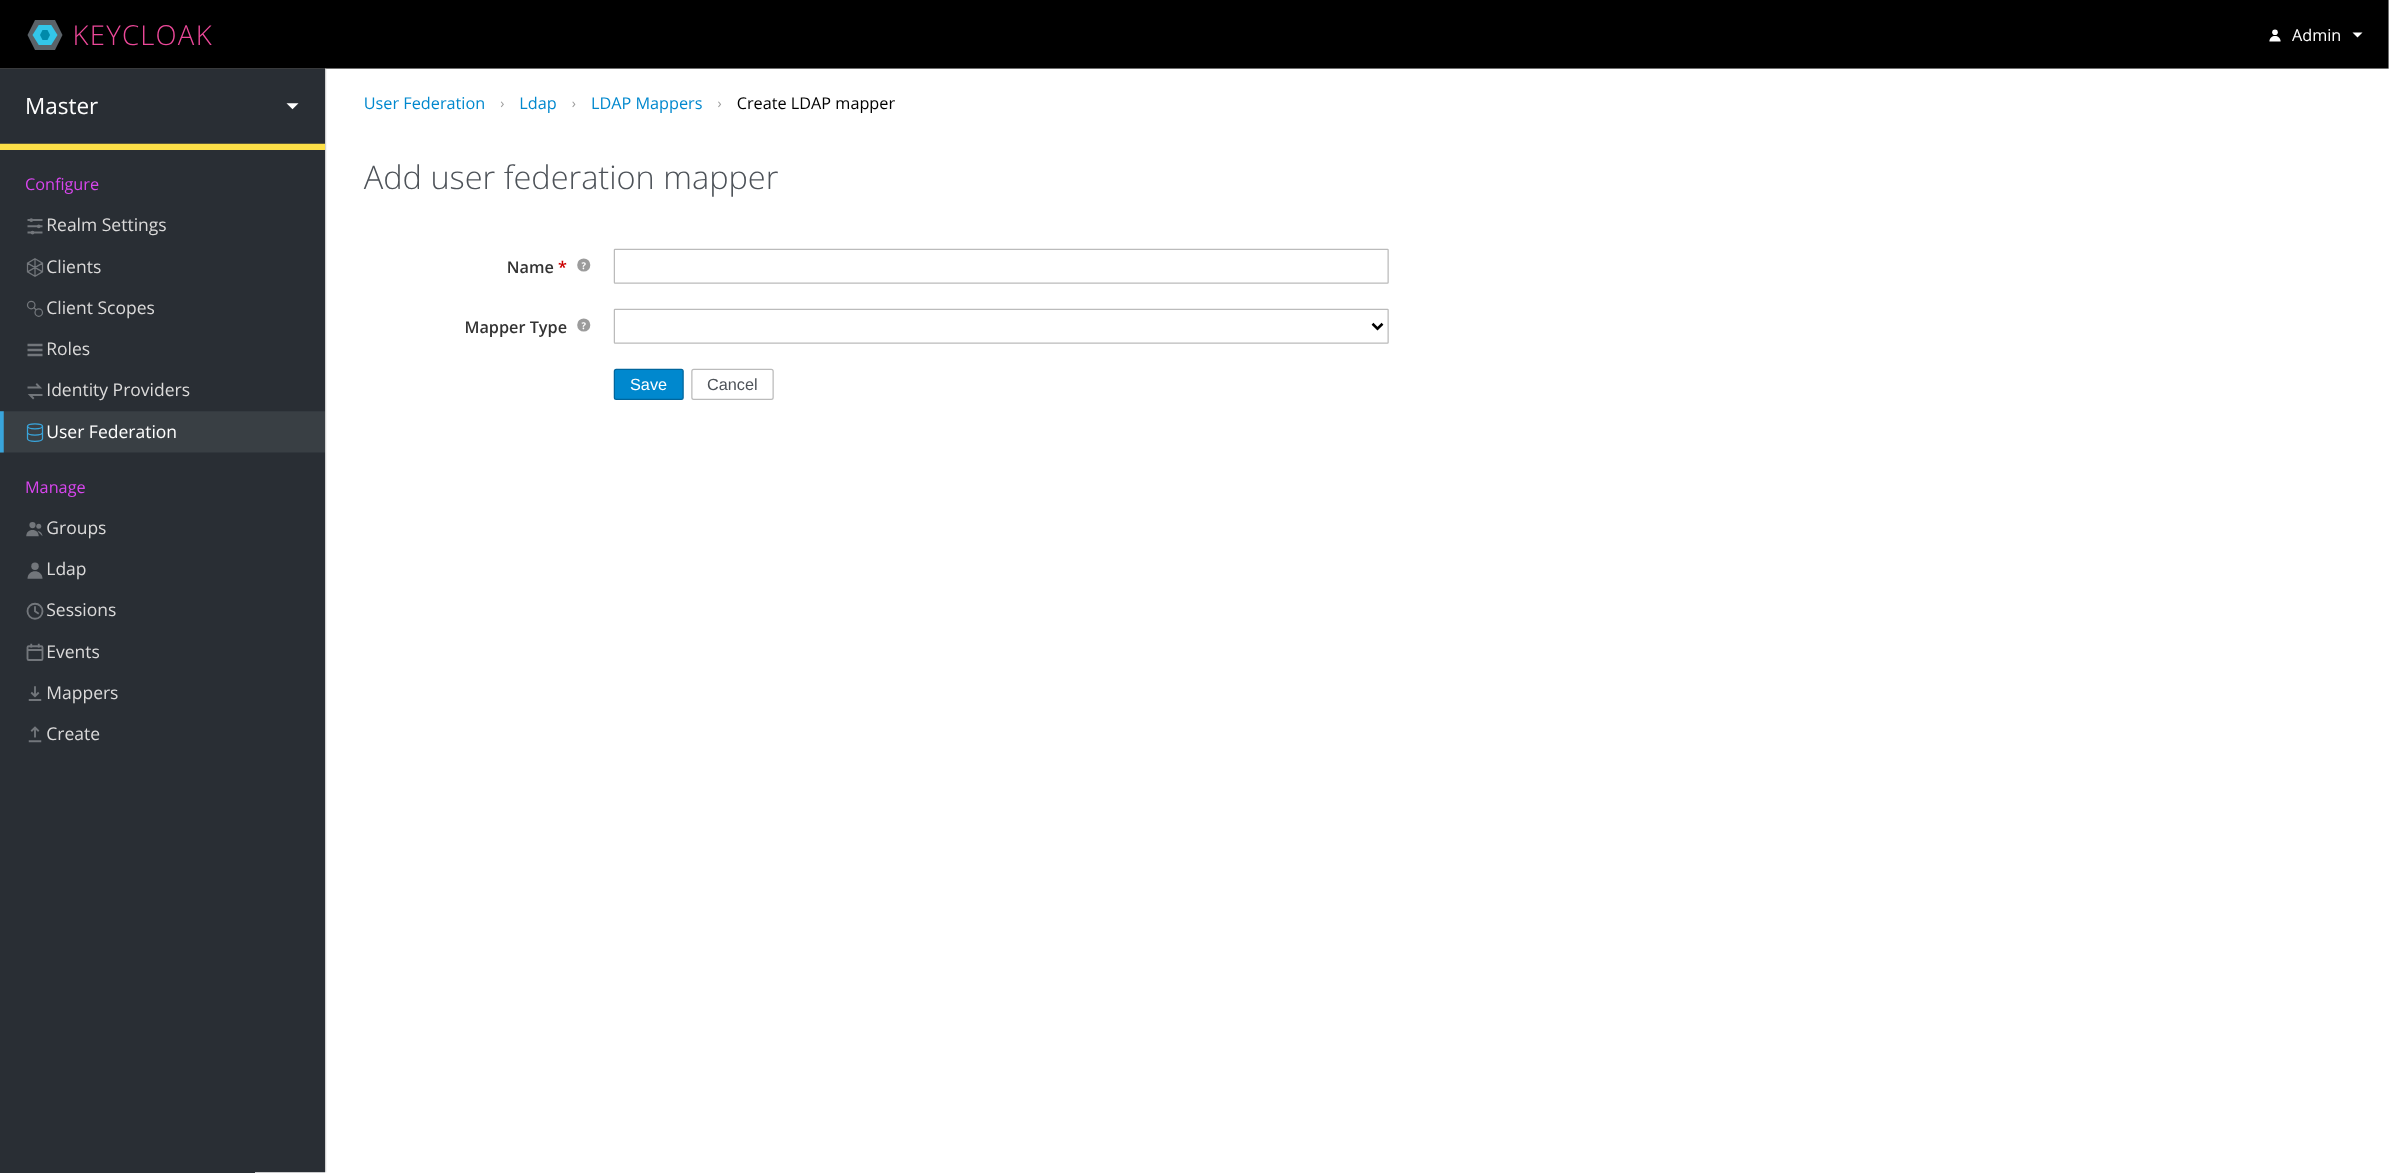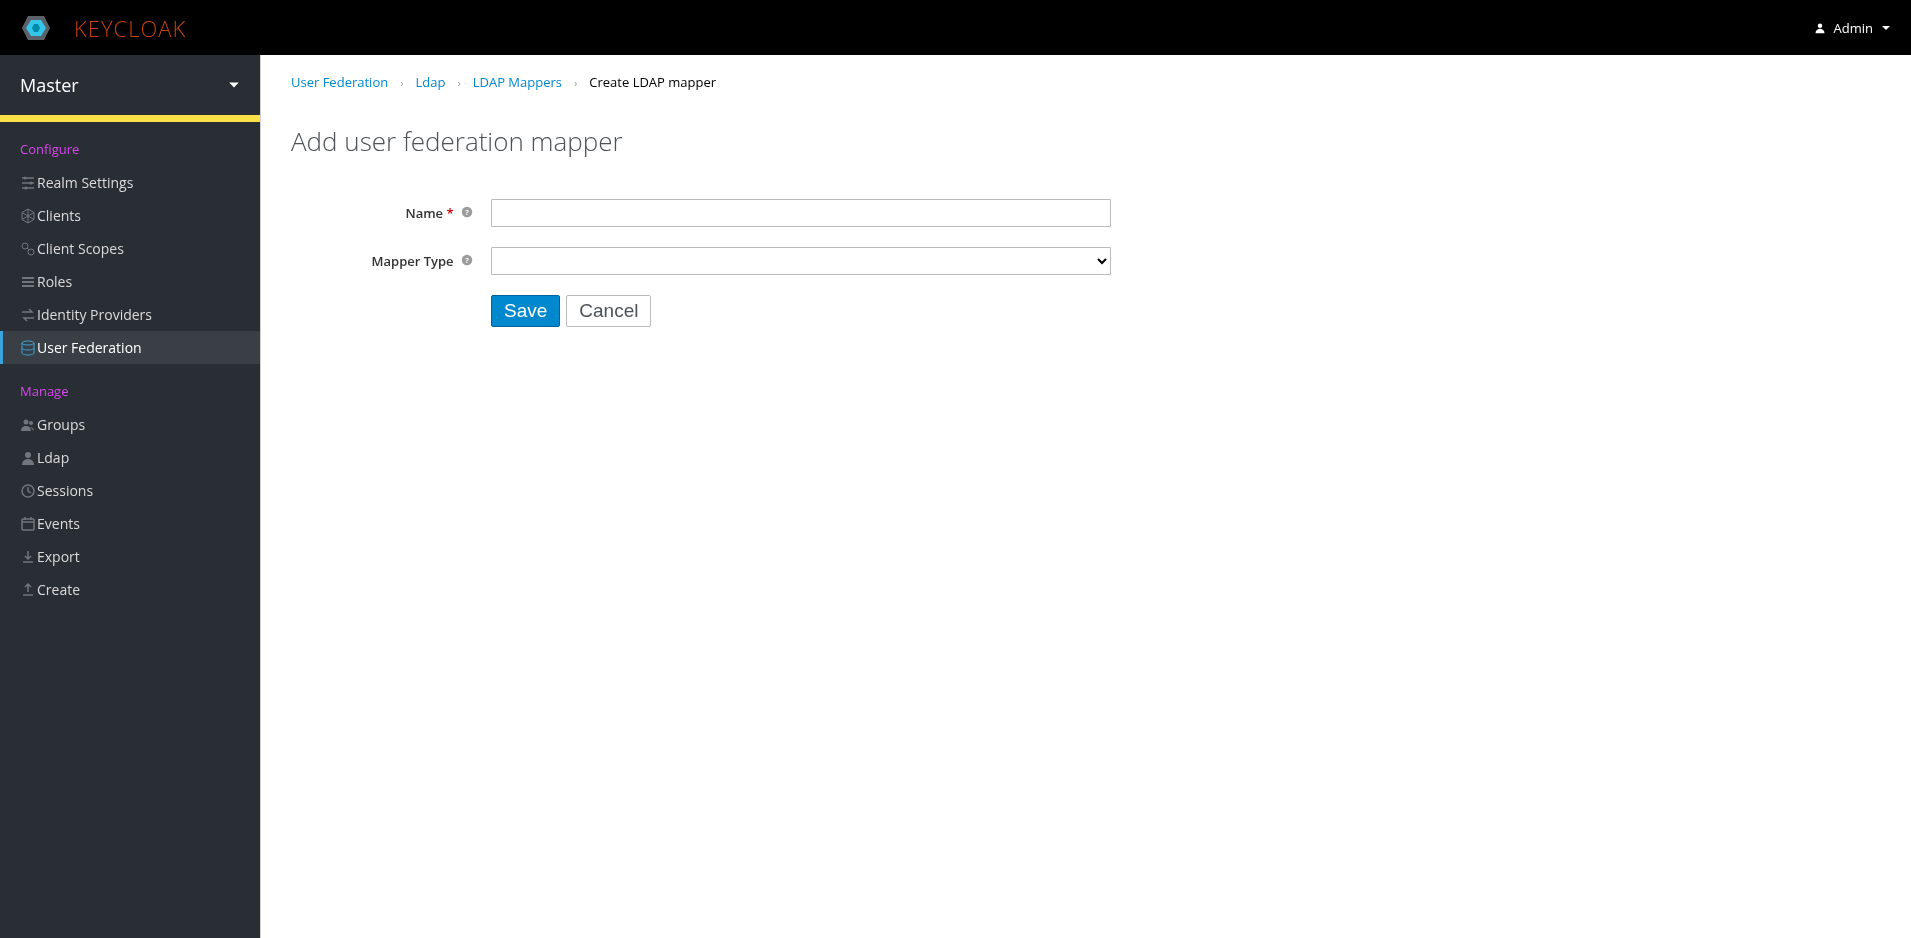--- a/index.html
+++ b/index.html
@@ -10,25 +10,24 @@
       height: 55px;
       display: flex;
       align-items: center;
       justify-content: space-between;
       padding: 0 20px;
     }
     
     .logo {
       display: flex;
       align-items: center;
-      color: #c2410c;
+      color: #ec4899;
       font-size: 22px;
       letter-spacing: 1px;
       font-weight: 300;
-      gap: 16px;
     }
     
     .logo-icon {
       width: 32px;
       height: 32px;
       margin-right: 6px;
     }
     
     .user-menu {
       color: #fff;
@@ -46,21 +45,21 @@
     
     .sidebar {
       width: 260px;
       background: #292e34;
       color: #dbdada;
       padding: 0;
     }
     
     .realm-selector {
       padding: 18px 20px;
-      border-bottom: 7px solid #fde047;
+      border-bottom: 5px solid #fde047;
       display: flex;
       justify-content: space-between;
       align-items: center;
       color: #fff;
       font-size: 18px;
       cursor: pointer;
     }
     
     .sidebar-section-title {
       color: #d946ef;
@@ -165,21 +164,21 @@
     }
     
     .form-actions {
       margin-left: 200px;
       display: flex;
       gap: 6px;
     }
     
     .btn {
       padding: 4px 12px;
-      font-size: 19px;
+      font-size: 13px;
       border-radius: 2px;
       cursor: pointer;
       border: 1px solid;
       text-align: right;
     }
     
     .btn-primary {
       background: #0088ce;
       color: #fff;
       border-color: #00659c;
@@ -318,21 +317,21 @@
             </svg>
           </span>
           <span>Events</span>
         </div>
         <div class="sidebar-item">
           <span class="sidebar-icon">
             <svg width="16" height="16" viewBox="0 0 16 16">
               <path d="M8,2v8m-3,-3l3,3l3,-3M3,13h10" stroke="currentColor" stroke-width="1.5" fill="none"></path>
             </svg>
           </span>
-          <span>Export</span>
+          <span>Mappers</span>
         </div>
         <div class="sidebar-item">
           <span class="sidebar-icon">
             <svg width="16" height="16" viewBox="0 0 16 16">
               <path d="M8,10V2m-3,3l3,-3l3,3M3,13h10" stroke="currentColor" stroke-width="1.5" fill="none"></path>
             </svg>
           </span>
           <span>Create</span>
         </div>
       </div>

